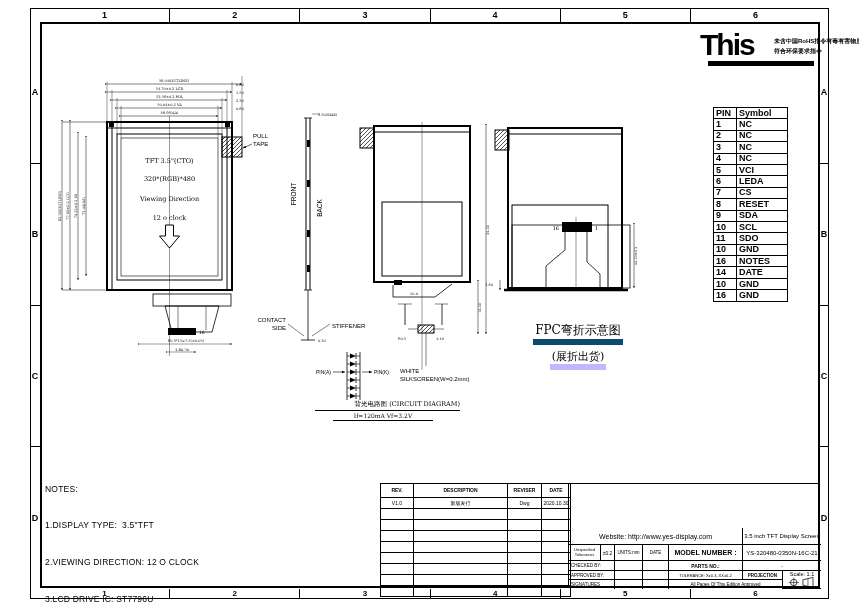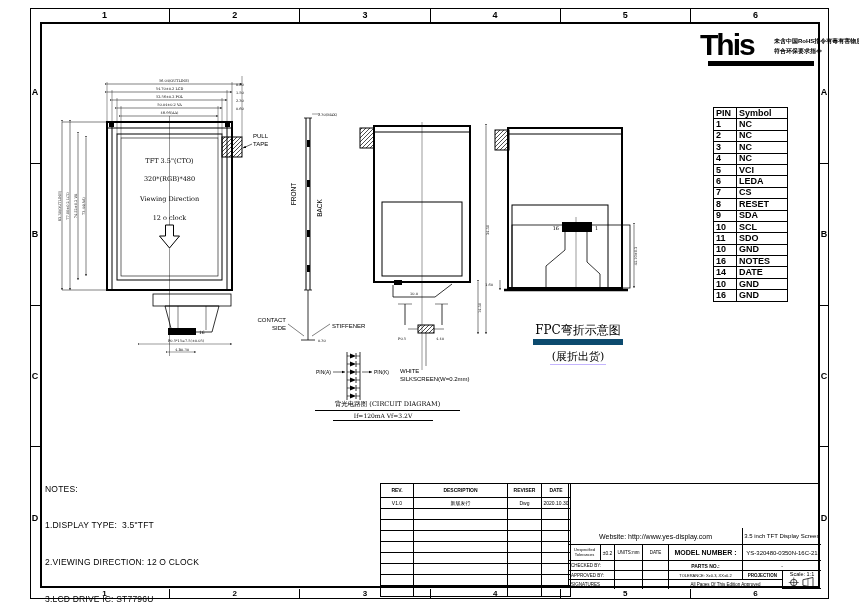--- a/index.html
+++ b/index.html
@@ -51,22 +51,22 @@
   .company-cn{font-size:19px;font-weight:bold;letter-spacing:1px;}
   .company-en{font-size:9.5px;font-weight:bold;}
   
   .drawing{left:40px;top:22px;}
   svg text{font-family:"DejaVu Serif",serif;fill:#000;}
   svg .sans{font-family:"Liberation Sans",sans-serif;}
   
   .fold-caption{left:527px;top:319px;width:102px;text-align:center;
       font-family:"DejaVu Serif",serif;}
   .fold-caption .l1{font-size:12px;border-bottom:6px solid #0c4a6e;display:inline-block;padding:0 2px;}
-  .fold-caption .l2{font-size:11px;border-bottom:1px solid #c4b5fd;display:inline-block;padding:0 2px;}
-  .circ-caption{left:315px;top:400px;width:145px;text-align:center;
+  .fold-caption .l2{font-size:11px;border-bottom:6px solid #c4b5fd;display:inline-block;padding:0 2px;}
+  .circ-caption{left:315px;top:400px;width:145px;text-align:right;
       font-family:"DejaVu Serif",serif;font-size:6.5px;border-bottom:1px solid #000;padding-bottom:1px;}
   .circ-spec{left:333px;top:412px;width:100px;text-align:center;
       font-family:"DejaVu Serif",serif;font-size:6px;border-bottom:1px solid #000;padding-bottom:1px;}
 </style>
 </head>
 <body>
 
 <div class="sheet">
 
   <div class="abs frame-outer"></div>

